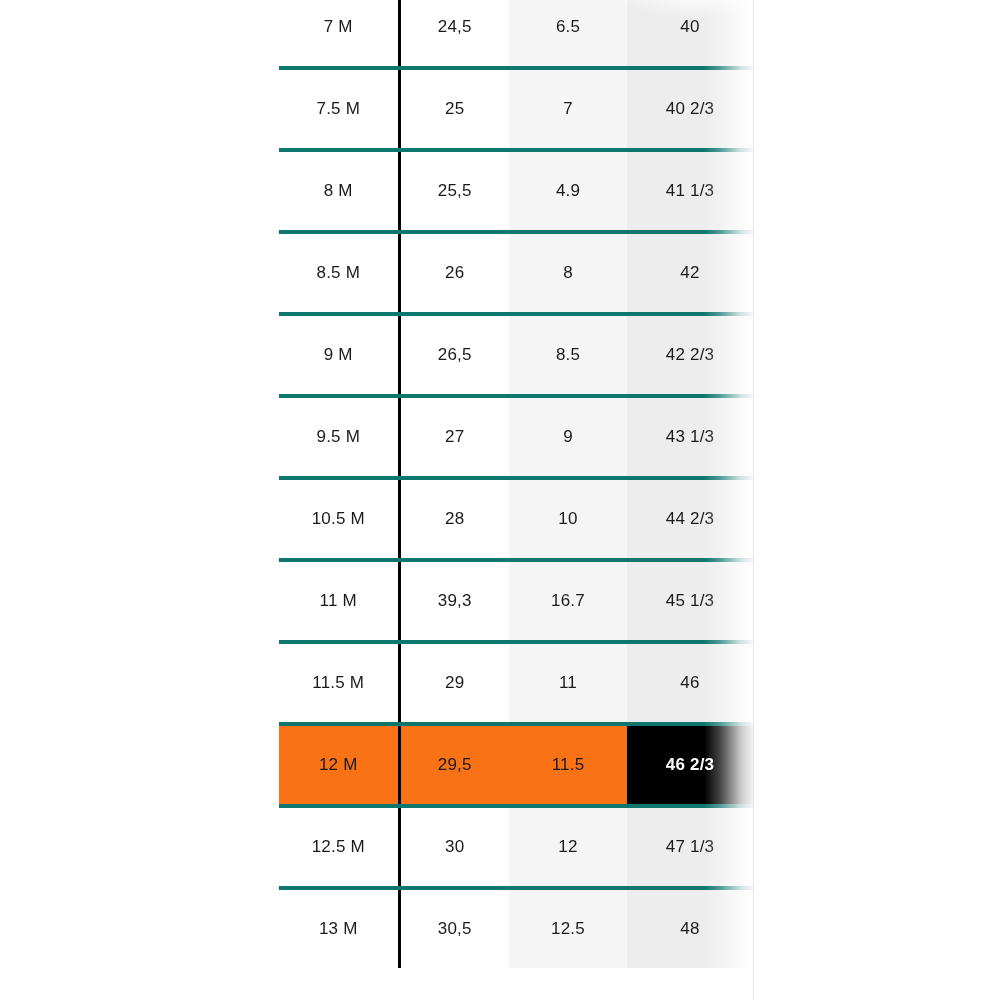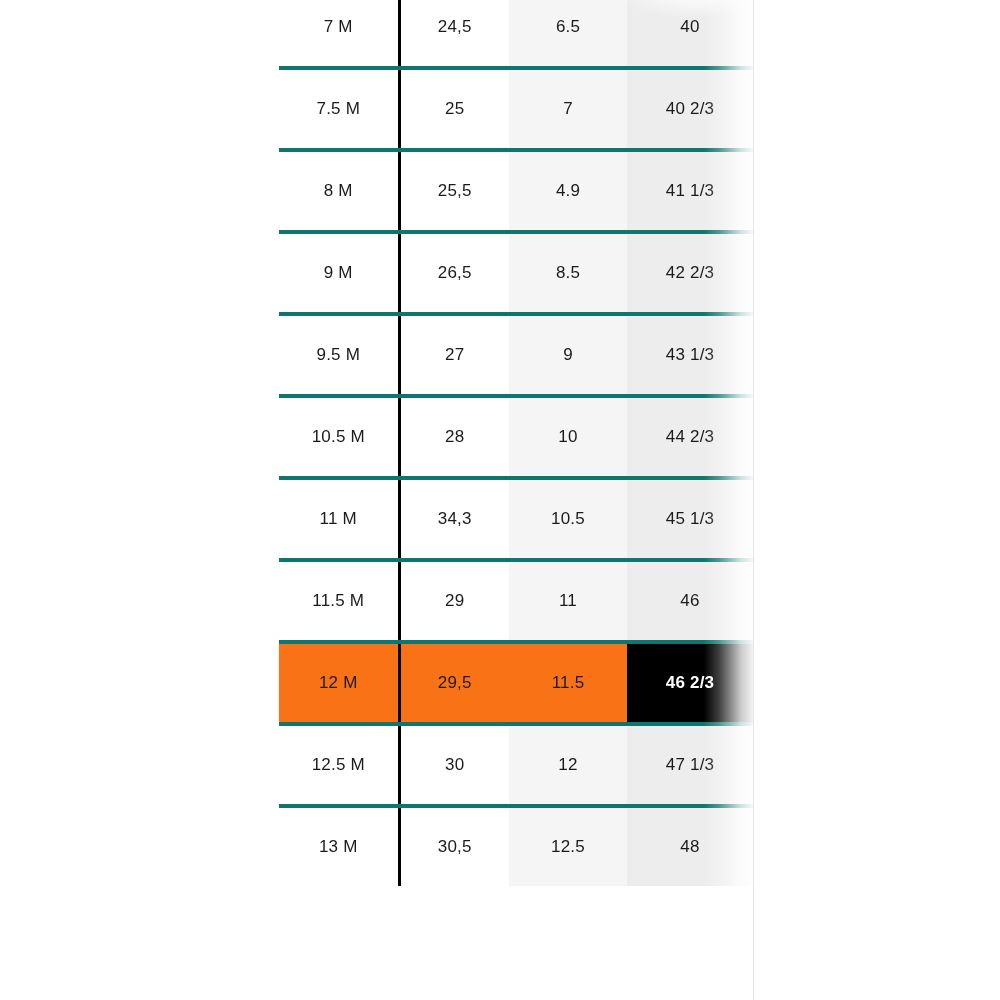--- a/index.html
+++ b/index.html
@@ -147,41 +147,47 @@
             <td class="col-3">7</td>
             <td class="col-4">40 2/3</td>
           </tr>
           <tr>
             <td class="col-1">8 M</td>
             <td class="col-2">25,5</td>
             <td class="col-3">4.9</td>
             <td class="col-4">41 1/3</td>
           </tr>
           <tr>
+            <td class="col-1">8.5 M</td>
+            <td class="col-2">26</td>
+            <td class="col-3">8</td>
+            <td class="col-4">42</td>
+          </tr>
+          <tr>
             <td class="col-1">9 M</td>
             <td class="col-2">26,5</td>
             <td class="col-3">8.5</td>
             <td class="col-4">42 2/3</td>
           </tr>
           <tr>
             <td class="col-1">9.5 M</td>
             <td class="col-2">27</td>
             <td class="col-3">9</td>
             <td class="col-4">43 1/3</td>
           </tr>
           <tr>
             <td class="col-1">10.5 M</td>
             <td class="col-2">28</td>
             <td class="col-3">10</td>
             <td class="col-4">44 2/3</td>
           </tr>
           <tr>
             <td class="col-1">11 M</td>
-            <td class="col-2">34,3</td>
-            <td class="col-3">10.5</td>
+            <td class="col-2">39,3</td>
+            <td class="col-3">16.7</td>
             <td class="col-4">45 1/3</td>
           </tr>
           <tr>
             <td class="col-1">11.5 M</td>
             <td class="col-2">29</td>
             <td class="col-3">11</td>
             <td class="col-4">46</td>
           </tr>
           <tr class="is-selected">
             <td class="col-1">12 M</td>

